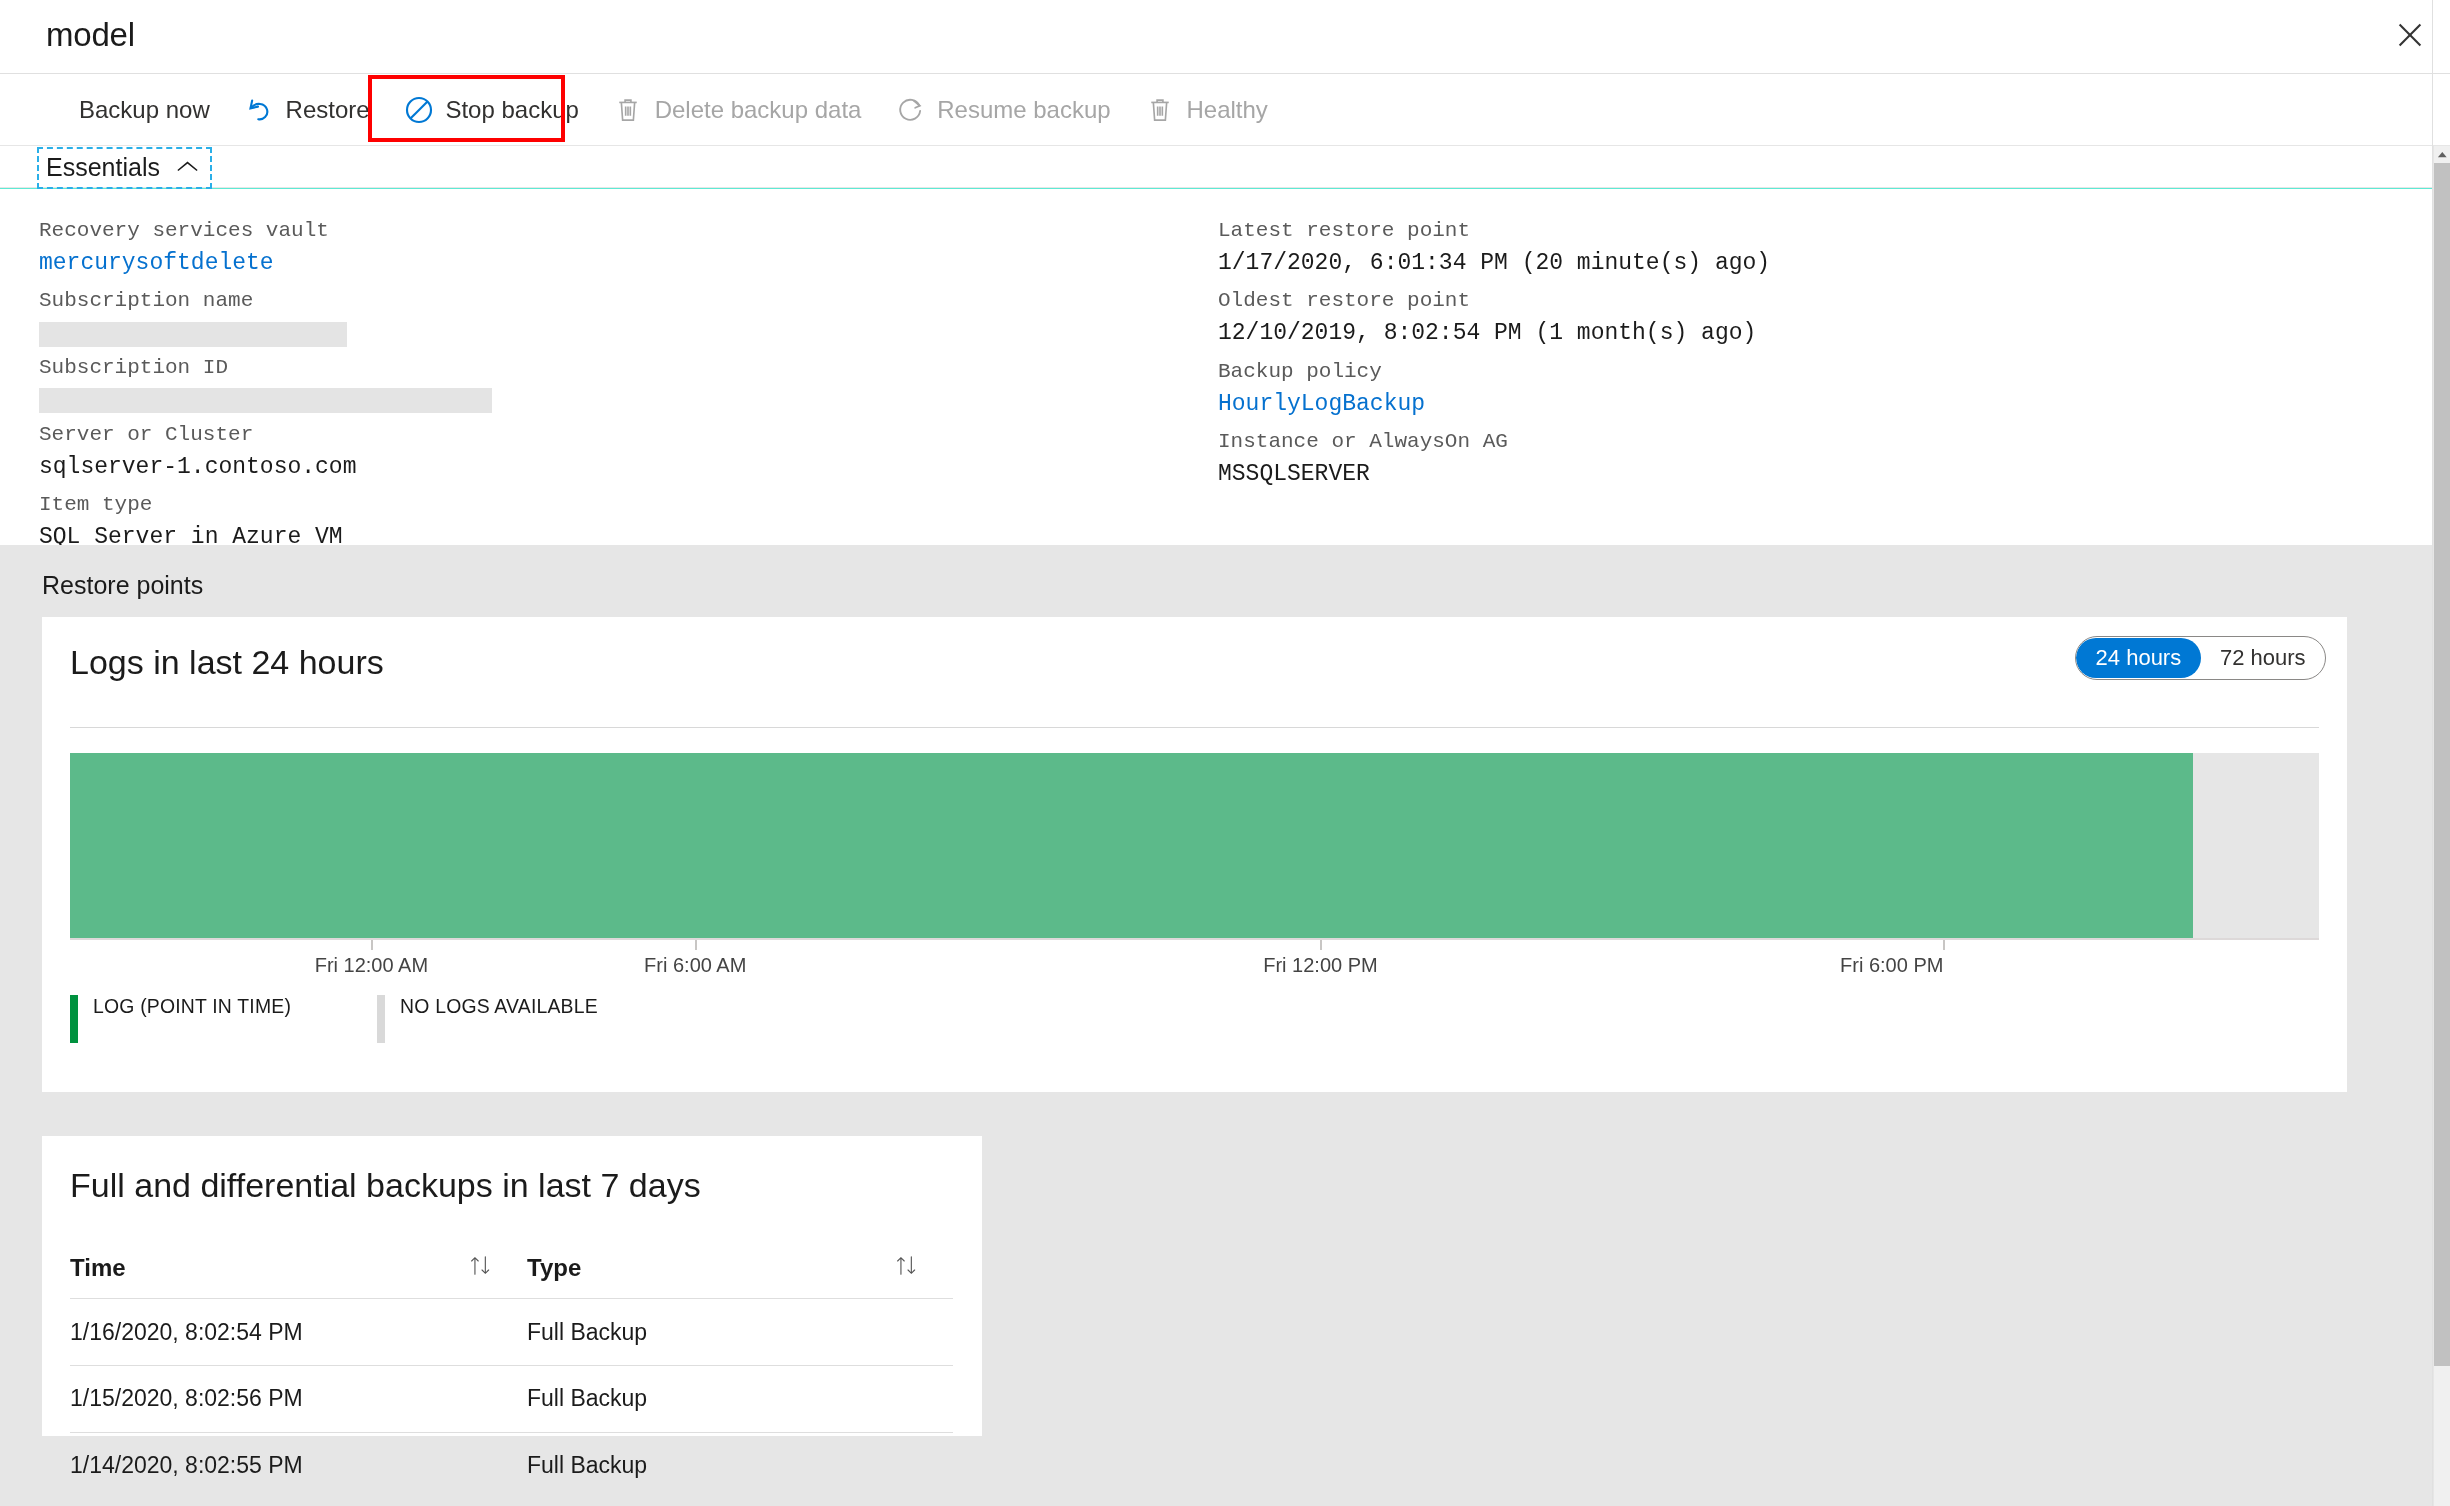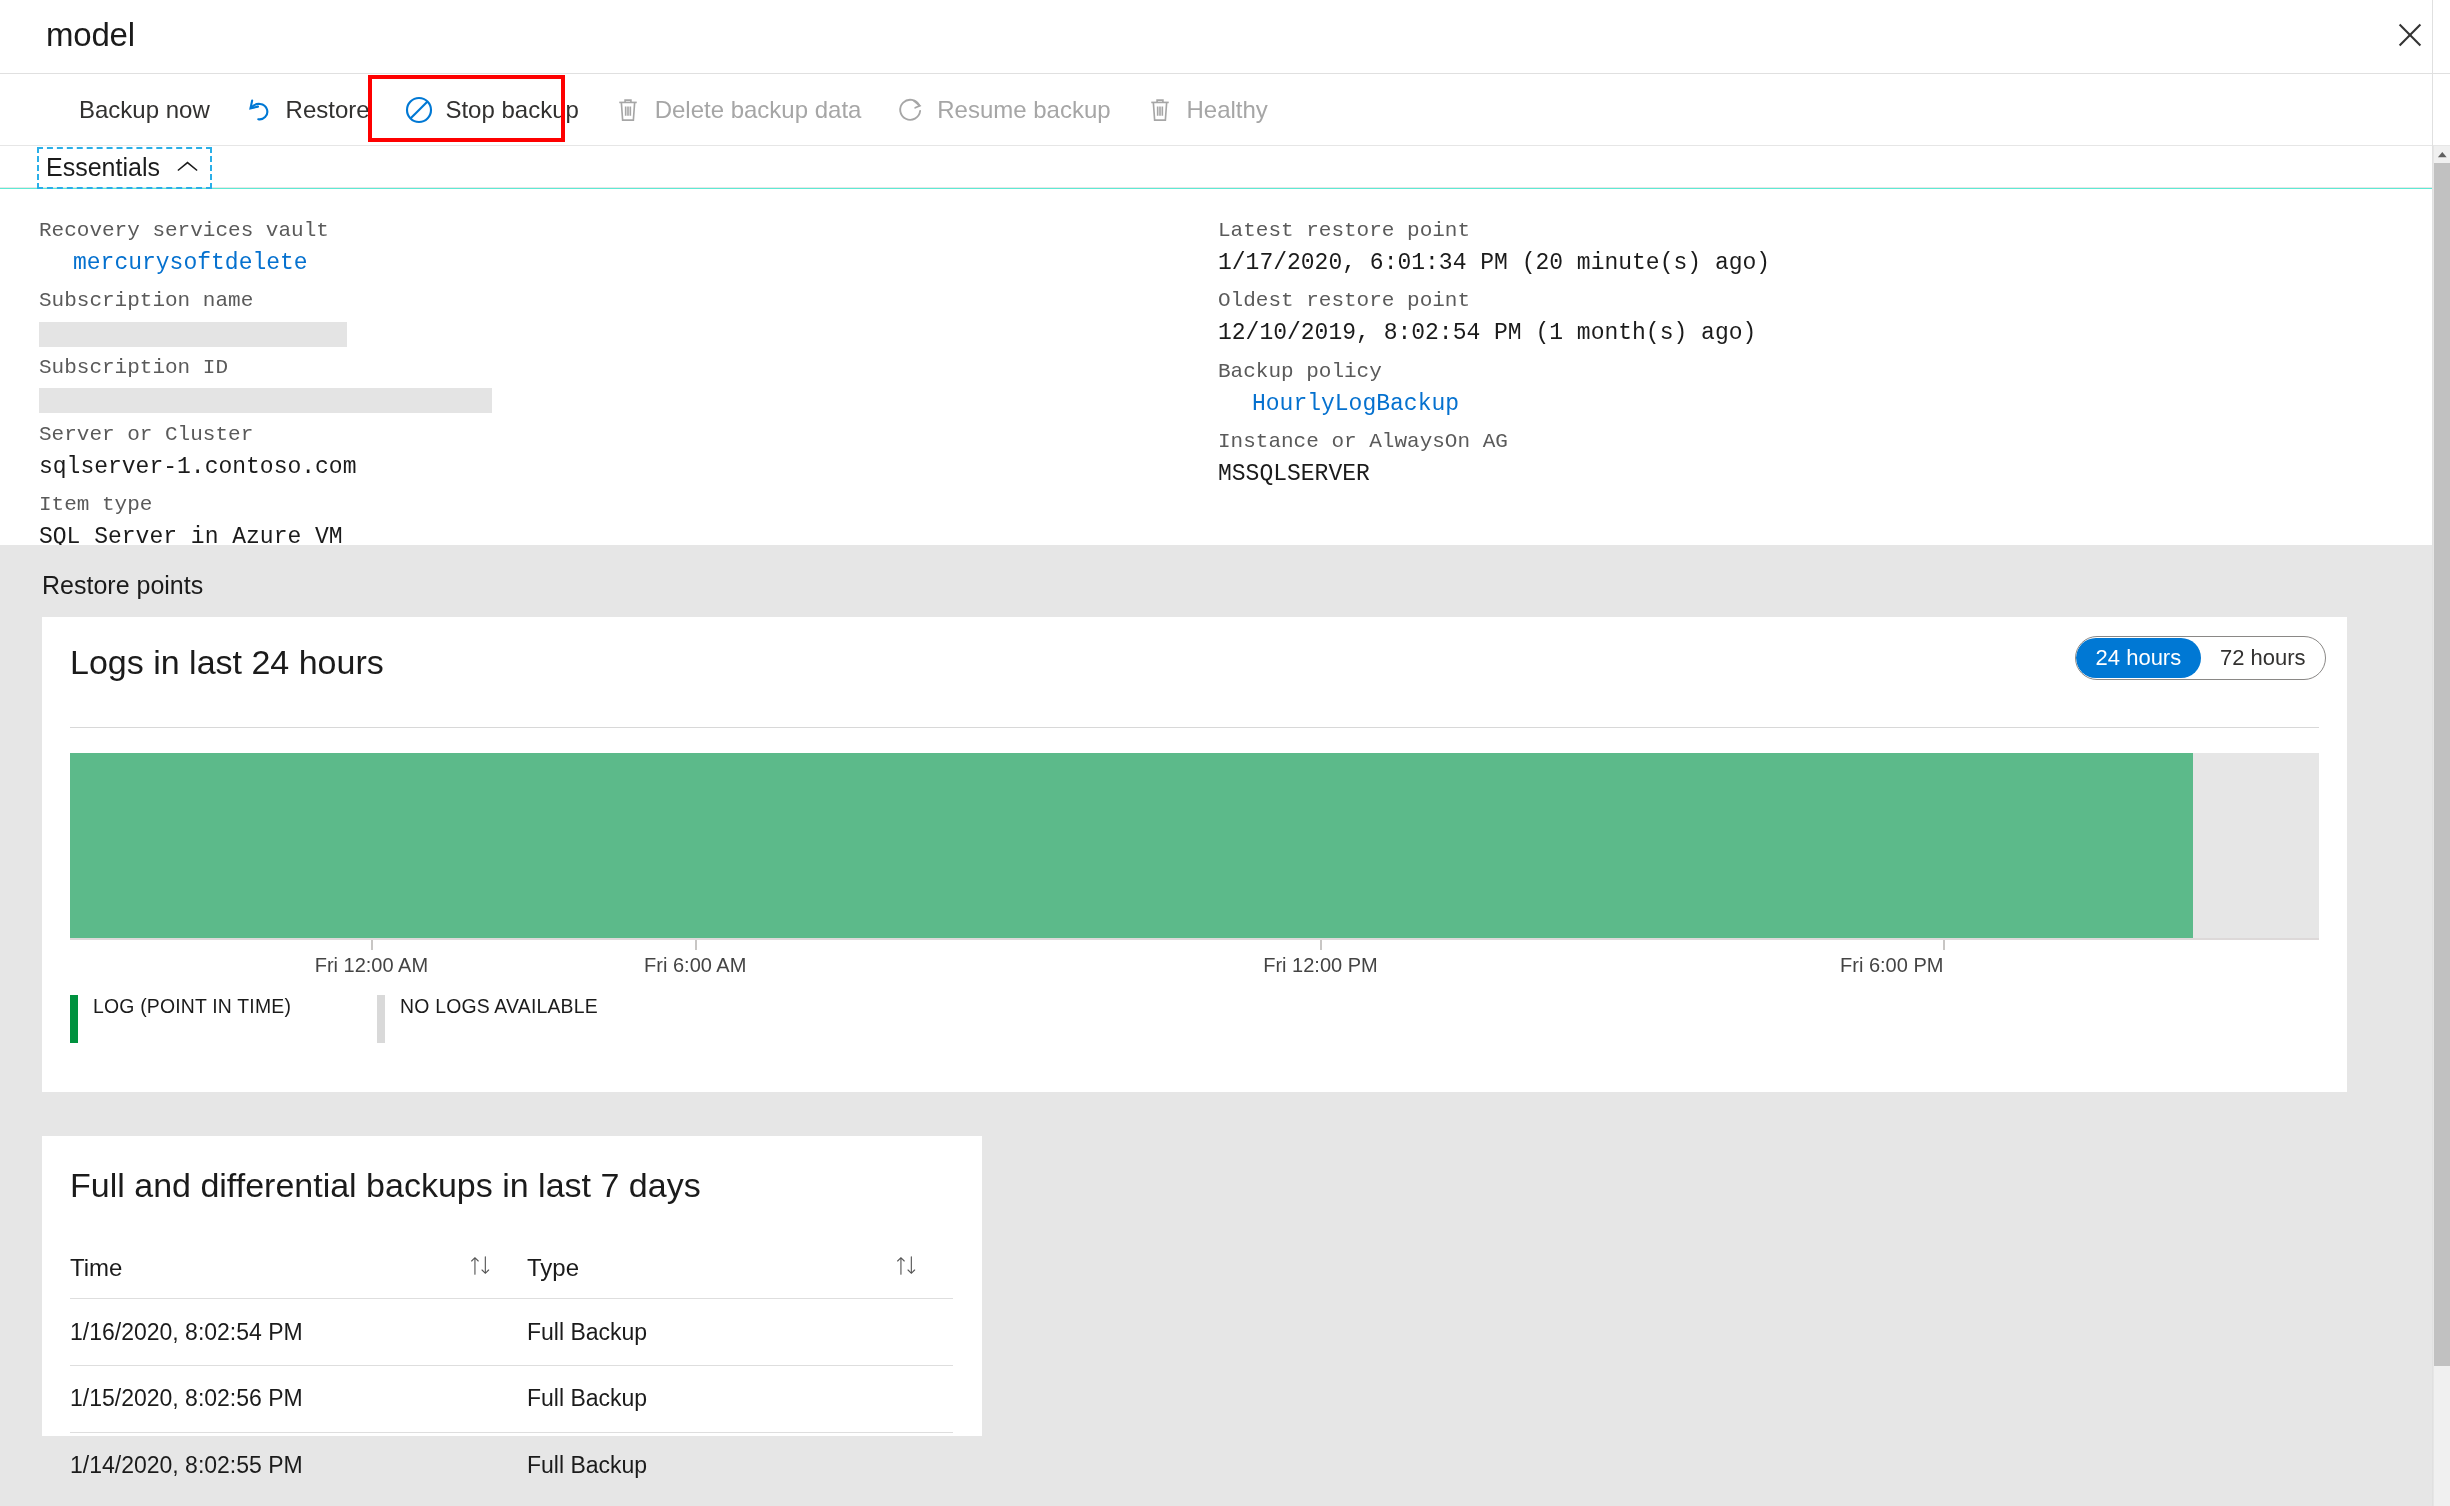--- a/index.html
+++ b/index.html
@@ -65,21 +65,21 @@
 
   .essentials-body {
     position: absolute; left: 0; top: 189px; width: 2433px; height: 356px; background: #fff; font-family: Liberation Mono, monospace;
   }
   .ess-col { position: absolute; top: 26px; }
   .ess-col.left  { left: 39px;   width: 1056px; }
   .ess-col.right { left: 1218px; width: 1056px; }
   .ess-pair { margin-bottom: 5.3px; }
   .ess-label { font-size: 21px; color: #5a5a5a; line-height: 32px; }
   .ess-value { font-size: 23px; color: #1b1b1b; line-height: 33px; }
-  .ess-value.link { color: #0571cf; cursor: pointer; margin-left: 34px; }
+  .ess-value.link { color: #0571cf; cursor: pointer; }
   .ess-redact { background: #e4e4e4; height: 25px; margin-top: 4.4px; margin-bottom: 4.4px; }
   .ess-redact.w1 { width: 308px; }
   .ess-redact.w2 { width: 453px; }
 
   
   .content {
     position: absolute; left: 0; top: 545px; width: 2433px; height: 961px;
     background: #e6e6e6;
   }
   .section-title {
@@ -140,21 +140,21 @@
   .legend-txt { font-size: 19.4px; color: #1b1b1b; letter-spacing: 0.2px; line-height: 23px; }
 
   
   .card-table { left: 42px; top: 591px; width: 940px; height: 300px; }
   .tbl-title { left: 28px; top: 30px; }
   .tbl {
     position: absolute; left: 28px; top: 106px; width: 883px;
     border-collapse: collapse;
   }
   .tbl th {
-    text-align: left; font-size: 24px; font-weight: 400; color: #1b1b1b;
+    text-align: left; font-size: 24px; font-weight: 700; color: #1b1b1b;
     padding: 12.3px 0 16px 0; border-bottom: 1.8px solid #dedede;
     position: relative;
     margin-left: 44px;
   }
   .tbl th .sort-ico {
     position: absolute; right: 33px; bottom: 14px;
   }
   .tbl td {
     font-size: 23px; color: #1b1b1b; padding: 19.4px 0 19.4px 0;
     border-bottom: 1.8px solid #dedede;

